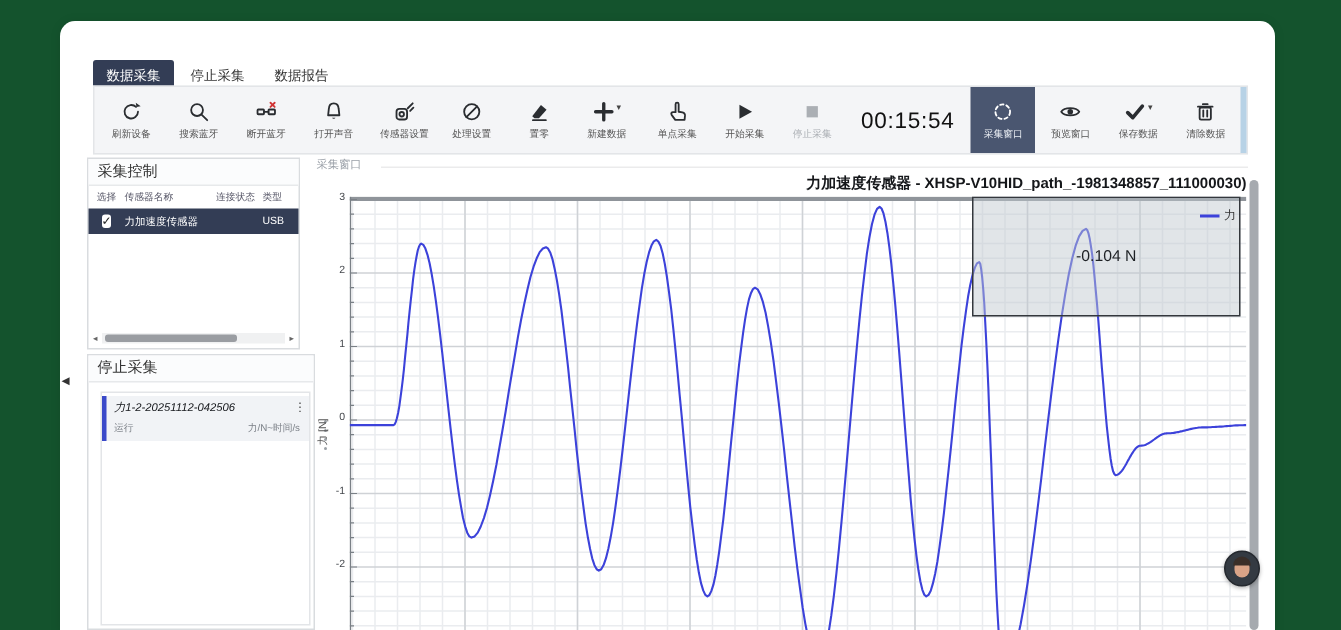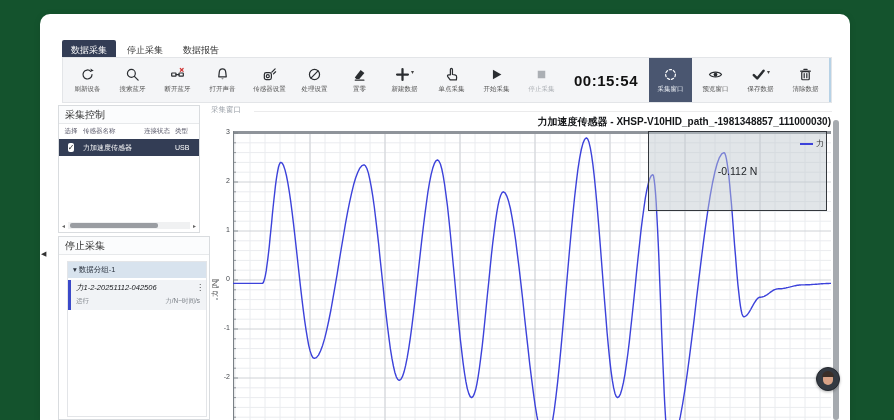--- a/index.html
+++ b/index.html
@@ -17,21 +17,21 @@
         min-width:37px;padding:0 3px;color:#2a2d31;}
   .tbtn .ticon{height:16px;display:flex;align-items:center;}
   .tbtn .tlabel{font-size:6.5px;color:#555;white-space:nowrap;}
   .tbtn.dark{background:#4a5670;color:#fff;}
   .tbtn.dark .tlabel{color:#e9edf3;}
   .tbtn.lite{background:#b7d2e6;}
   .tbtn.disabled{color:#abafb4;}
   .tbtn.disabled .tlabel{color:#abafb4;}
   .caret{font-size:6px;color:#444;margin-left:1px;align-self:flex-start;margin-top:2px;}
   .spacer1{width:22px;}
-  .timer{align-self:center;font-weight:bold;font-size:15px;color:#111;padding:0 9px;letter-spacing:.5px;white-space:nowrap;}
+  .timer{align-self:center;font-weight:normal;font-size:15px;color:#111;padding:0 9px;letter-spacing:.5px;white-space:nowrap;}
   
   .panel{position:absolute;background:#fff;border:1px solid #d9dcdf;box-sizing:border-box;}
   .panel-hd{height:17px;line-height:17px;padding-left:6px;font-size:10px;color:#333;background:#fbfcfd;border-bottom:1px solid #e7e9eb;}
   .p-collect{left:18px;top:91px;width:142px;height:128px;}
   .thead{display:flex;height:15px;align-items:center;font-size:6.5px;color:#556;}
   .trow{display:flex;height:17px;align-items:center;font-size:7px;color:#fff;background:var(--accent,#333d55);}
   .c1{width:24px;text-align:center;} .c2{width:56px;} .c3{width:36px;text-align:center;} .c4{width:22px;}
   .cb{width:9px;height:9px;background:#fff;border-radius:2px;margin:0 auto;color:#222;font-size:8px;line-height:9px;text-align:center;}
   .dot{width:7px;height:7px;border-radius:50%;background:var(--ok,#22c326);margin:0 auto;box-shadow:0 0 2px var(--ok,#22c326);}
   .hscroll{position:absolute;left:2px;right:2px;bottom:2px;height:9px;display:flex;align-items:center;font-size:5px;color:#666;}
@@ -240,24 +240,20 @@
         <span class="htrack">
             <span class="hthumb"></span>
           </span>
         <span>►</span>
       </div>
     </div>
 
     <div class="panel p-data">
       <div class="panel-hd">停止采集</div>
       <div class="dbox">
-        <div class="grp">
-          <span>▾</span>
-          <span>数据分组-1</span>
-        </div>
         <div class="ditem">
           <div class="dtitle">力1-2-20251112-042506</div>
           <div class="dmenu">⋮</div>
           <div class="dsub">
             <span>运行</span>
             <span>力/N~时间/s</span>
           </div>
         </div>
       </div>
     </div>
@@ -382,21 +378,21 @@
           <line x1="0" y1="227.4" x2="3" y2="227.4" stroke="#7a8086" stroke-width="0.8"></line>
           <line x1="0" y1="237.20000000000002" x2="3" y2="237.20000000000002" stroke="#7a8086" stroke-width="0.8"></line>
           <line x1="0" y1="247.00000000000003" x2="5" y2="247.00000000000003" stroke="#7a8086" stroke-width="0.8"></line>
           <line x1="0" y1="256.8" x2="3" y2="256.8" stroke="#7a8086" stroke-width="0.8"></line>
           <line x1="0" y1="266.6" x2="3" y2="266.6" stroke="#7a8086" stroke-width="0.8"></line>
           <line x1="0" y1="276.40000000000003" x2="3" y2="276.40000000000003" stroke="#7a8086" stroke-width="0.8"></line>
           <line x1="0" y1="286.20000000000005" x2="3" y2="286.20000000000005" stroke="#7a8086" stroke-width="0.8"></line>
           <path d="M0.0 152.4L1.2 152.4L2.4 152.4L3.7 152.4L4.9 152.4L6.1 152.4L7.3 152.4L8.5 152.4L9.8 152.4L11.0 152.4L12.2 152.4L13.4 152.4L14.7 152.4L15.9 152.4L17.1 152.4L18.3 152.4L19.5 152.4L20.8 152.4L22.0 152.4L23.2 152.4L24.4 152.4L25.6 152.4L26.9 152.4L28.1 152.4L29.3 152.4L30.1 151.9L30.8 150.4L31.6 147.8L32.4 144.3L33.2 139.9L33.9 134.7L34.7 128.8L35.5 122.2L36.3 115.1L37.0 107.6L37.8 99.8L38.6 91.9L39.3 84.0L40.1 76.3L40.9 68.8L41.7 61.7L42.4 55.1L43.2 49.1L44.0 43.9L44.8 39.5L45.5 36.0L46.3 33.5L47.1 31.9L47.8 31.4L49.2 32.2L50.6 34.7L52.0 38.9L53.4 44.5L54.8 51.7L56.2 60.1L57.6 69.7L59.0 80.4L60.4 91.9L61.8 104.0L63.2 116.6L64.6 129.4L66.0 142.2L67.4 154.8L68.8 166.9L70.2 178.4L71.6 189.1L73.0 198.7L74.4 207.1L75.7 214.3L77.1 219.9L78.5 224.1L79.9 226.6L81.3 227.4L83.4 226.6L85.5 224.1L87.5 220.0L89.6 214.4L91.7 207.4L93.7 199.1L95.8 189.5L97.9 179.0L99.9 167.7L102.0 155.7L104.1 143.3L106.1 130.6L108.2 118.0L110.3 105.6L112.3 93.6L114.4 82.2L116.5 71.7L118.6 62.2L120.6 53.8L122.7 46.8L124.8 41.2L126.8 37.1L128.9 34.7L131.0 33.8L132.4 34.8L133.9 37.5L135.4 42.1L136.8 48.3L138.3 56.1L139.8 65.4L141.3 76.0L142.7 87.7L144.2 100.4L145.7 113.7L147.1 127.6L148.6 141.6L150.1 155.7L151.5 169.6L153.0 182.9L154.5 195.5L156.0 207.3L157.4 217.9L158.9 227.2L160.4 235.0L161.8 241.2L163.3 245.8L164.8 248.5L166.2 249.4L167.8 248.5L169.4 245.7L171.0 241.1L172.6 234.7L174.2 226.7L175.8 217.2L177.4 206.3L179.0 194.3L180.6 181.4L182.2 167.7L183.8 153.6L185.4 139.2L187.0 124.8L188.6 110.7L190.2 97.0L191.8 84.1L193.4 72.1L194.9 61.2L196.5 51.7L198.1 43.7L199.7 37.3L201.3 32.7L202.9 29.9L204.5 28.9L205.9 30.0L207.4 33.0L208.8 38.0L210.2 44.9L211.6 53.5L213.0 63.8L214.5 75.4L215.9 88.4L217.3 102.3L218.7 117.0L220.1 132.3L221.6 147.8L223.0 163.3L224.4 178.5L225.8 193.2L227.2 207.2L228.7 220.1L230.1 231.8L231.5 242.0L232.9 250.7L234.3 257.6L235.8 262.6L237.2 265.6L238.6 266.6L239.9 265.7L241.2 263.1L242.6 258.8L243.9 252.8L245.2 245.3L246.5 236.5L247.8 226.3L249.2 215.2L250.5 203.1L251.8 190.3L253.1 177.1L254.4 163.7L255.8 150.3L257.1 137.1L258.4 124.3L259.7 112.3L261.1 101.1L262.4 90.9L263.7 82.1L265.0 74.6L266.3 68.6L267.7 64.3L269.0 61.7L270.3 60.8L272.1 61.9L273.8 65.1L275.6 70.3L277.4 77.5L279.1 86.6L280.9 97.4L282.7 109.7L284.4 123.3L286.2 137.9L288.0 153.4L289.8 169.4L291.5 185.7L293.3 202.1L295.1 218.1L296.8 233.6L298.6 248.2L300.4 261.8L302.1 274.1L303.9 284.9L305.7 294.0L307.4 301.2L309.2 306.4L311.0 309.6L312.8 310.7L314.4 309.4L316.1 305.5L317.8 299.1L319.5 290.3L321.2 279.3L322.9 266.2L324.6 251.3L326.3 234.8L328.0 216.9L329.7 198.1L331.4 178.6L333.1 158.8L334.8 139.0L336.5 119.5L338.2 100.7L339.9 82.9L341.6 66.3L343.3 51.4L344.9 38.3L346.6 27.3L348.3 18.5L350.0 12.1L351.7 8.2L353.4 6.9L354.7 8.0L356.0 11.3L357.3 16.8L358.6 24.3L359.9 33.7L361.2 44.9L362.5 57.7L363.8 71.8L365.1 87.1L366.4 103.1L367.7 119.8L369.0 136.7L370.3 153.7L371.6 170.4L372.9 186.4L374.1 201.7L375.4 215.8L376.7 228.6L378.0 239.8L379.3 249.2L380.6 256.7L381.9 262.2L383.2 265.5L384.5 266.6L386.0 265.6L387.5 262.8L388.9 258.1L390.4 251.7L391.9 243.6L393.3 233.9L394.8 223.0L396.3 210.9L397.7 197.8L399.2 184.0L400.7 169.7L402.2 155.1L403.6 140.6L405.1 126.3L406.6 112.5L408.0 99.4L409.5 87.3L411.0 76.3L412.4 66.7L413.9 58.6L415.4 52.1L416.9 47.4L418.3 44.6L419.8 43.7L420.5 44.8L421.1 48.3L421.8 54.0L422.5 61.9L423.2 71.7L423.8 83.5L424.5 96.8L425.2 111.6L425.9 127.6L426.5 144.4L427.2 161.9L427.9 179.6L428.5 197.4L429.2 214.8L429.9 231.7L430.6 247.6L431.2 262.4L431.9 275.8L432.6 287.5L433.3 297.4L433.9 305.2L434.6 311.0L435.3 314.4L435.9 315.6L438.2 314.3L440.5 310.6L442.8 304.4L445.1 295.9L447.4 285.2L449.7 272.5L452.0 258.1L454.3 242.1L456.6 224.9L458.9 206.6L461.2 187.8L463.4 168.6L465.7 149.4L468.0 130.6L470.3 112.3L472.6 95.1L474.9 79.1L477.2 64.7L479.5 52.0L481.8 41.3L484.1 32.8L486.4 26.6L488.7 22.9L491.0 21.6L491.8 22.3L492.6 24.4L493.4 27.8L494.2 32.6L495.1 38.6L495.9 45.6L496.7 53.7L497.5 62.6L498.4 72.3L499.2 82.4L500.0 93.0L500.8 103.7L501.6 114.4L502.5 124.9L503.3 135.1L504.1 144.7L504.9 153.6L505.8 161.7L506.6 168.8L507.4 174.8L508.2 179.5L509.0 183.0L509.9 185.0L510.7 185.8L511.4 185.7L512.1 185.4L512.8 185.0L513.5 184.4L514.2 183.7L514.9 182.9L515.6 181.9L516.3 180.8L517.0 179.7L517.7 178.5L518.4 177.2L519.1 175.9L519.8 174.7L520.5 173.4L521.2 172.2L521.9 171.1L522.6 170.0L523.3 169.0L523.9 168.2L524.6 167.5L525.3 166.9L526.0 166.5L526.7 166.2L527.4 166.2L528.2 166.1L528.9 166.0L529.7 165.8L530.4 165.6L531.2 165.3L531.9 164.9L532.7 164.5L533.4 164.1L534.2 163.6L534.9 163.1L535.7 162.5L536.4 162.0L537.2 161.4L537.9 160.9L538.6 160.4L539.4 159.9L540.1 159.4L540.9 159.0L541.6 158.7L542.4 158.4L543.1 158.1L543.9 158.0L544.6 157.9L545.4 157.8L546.4 157.8L547.4 157.8L548.4 157.7L549.4 157.6L550.4 157.4L551.4 157.2L552.4 157.1L553.3 156.8L554.3 156.6L555.3 156.4L556.3 156.1L557.3 155.9L558.3 155.6L559.3 155.4L560.3 155.1L561.3 154.9L562.3 154.7L563.3 154.5L564.3 154.3L565.3 154.2L566.3 154.0L567.3 154.0L568.3 153.9L569.3 153.9L570.5 153.9L571.7 153.9L572.9 153.8L574.1 153.8L575.3 153.7L576.5 153.7L577.7 153.6L578.9 153.5L580.1 153.4L581.3 153.4L582.5 153.3L583.6 153.2L584.8 153.1L586.0 153.0L587.2 152.9L588.4 152.8L589.6 152.7L590.8 152.6L592.0 152.6L593.2 152.5L594.4 152.5L595.6 152.5L596.8 152.4L598.0 152.4" fill="none" stroke="#3c42da" stroke-width="1.4" stroke-linejoin="round"></path>
         </svg>
       <div class="selbox">
-        <span>-0.112 N</span>
+        <span>-0.104 N</span>
       </div>
       <div class="legend">
         <i></i>
         <span>力</span>
       </div>
     </div>
 
     <div class="vscroll"></div>
     <div class="avatar">
       <span class="face"></span>

